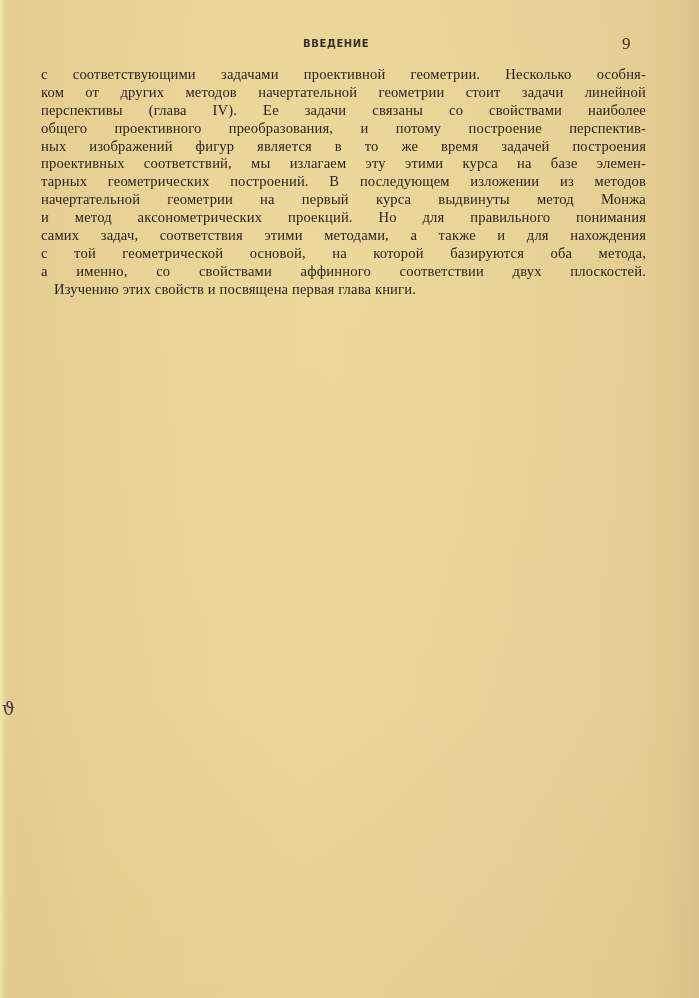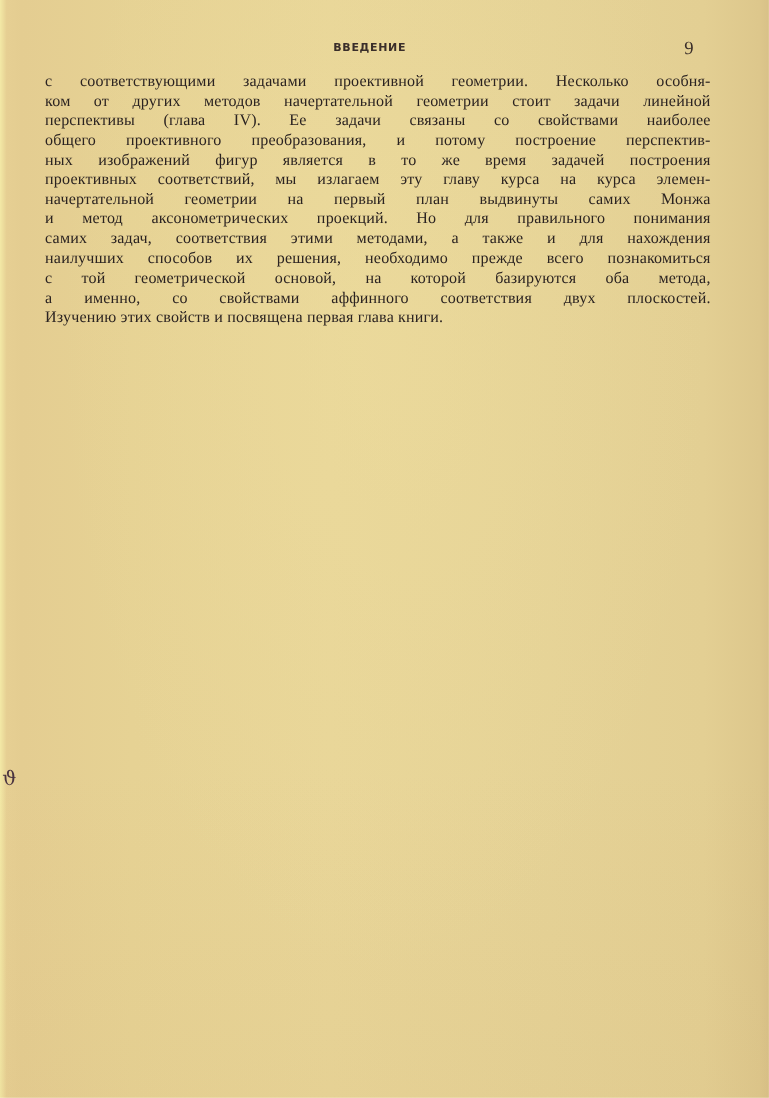--- a/index.html
+++ b/index.html
@@ -59,20 +59,21 @@
       font-family: "Liberation Serif", serif;
       font-size: 14.6px;
       color: #2b2321;
       white-space: nowrap;
       text-align: justify;
       text-align-last: justify;
       letter-spacing: 0.15px;
     }
     .line.last {
       text-align-last: left;
+      margin-left: 13px;
     }
     .margin-mark {
       position: absolute;
       left: 2px;
       top: 698px;
       font-size: 18px;
       color: #4a3440;
       font-family: "DejaVu Serif", serif;
     }
   </style>
@@ -85,23 +86,23 @@
   <span class="running-head">ВВЕДЕНИЕ</span>
   <span class="page-number">9</span>
 </div>
 
 <div class="body-text">
   <div class="line">с соответствующими задачами проективной геометрии. Несколько особня-</div>
   <div class="line">ком от других методов начертательной геометрии стоит задачи линейной</div>
   <div class="line">перспективы (глава IV). Ее задачи связаны со свойствами наиболее</div>
   <div class="line">общего проективного преобразования, и потому построение перспектив-</div>
   <div class="line">ных изображений фигур является в то же время задачей построения</div>
-  <div class="line">проективных соответствий, мы излагаем эту главу курса на курса элемен-</div>
-  <div class="line">начертательной геометрии на первый план выдвинуты самих Монжа</div>
+  <div class="line">проективных соответствий, мы излагаем эту этими курса на базе элемен-</div>
+  <div class="line">тарных геометрических построений. В последующем изложении из методов</div>
+  <div class="line">начертательной геометрии на первый курса выдвинуты метод Монжа</div>
   <div class="line">и метод аксонометрических проекций. Но для правильного понимания</div>
   <div class="line">самих задач, соответствия этими методами, а также и для нахождения</div>
-  <div class="line">наилучших способов их решения, необходимо прежде всего познакомиться</div>
   <div class="line">с той геометрической основой, на которой базируются оба метода,</div>
-  <div class="line">а именно, со свойствами аффинного соответствия двух плоскостей.</div>
+  <div class="line">а именно, со свойствами аффинного соответствии двух плоскостей.</div>
   <div class="line last">Изучению этих свойств и посвящена первая глава книги.</div>
 </div>
 
 <div class="margin-mark">ϑ</div>
 
 </body></html>

